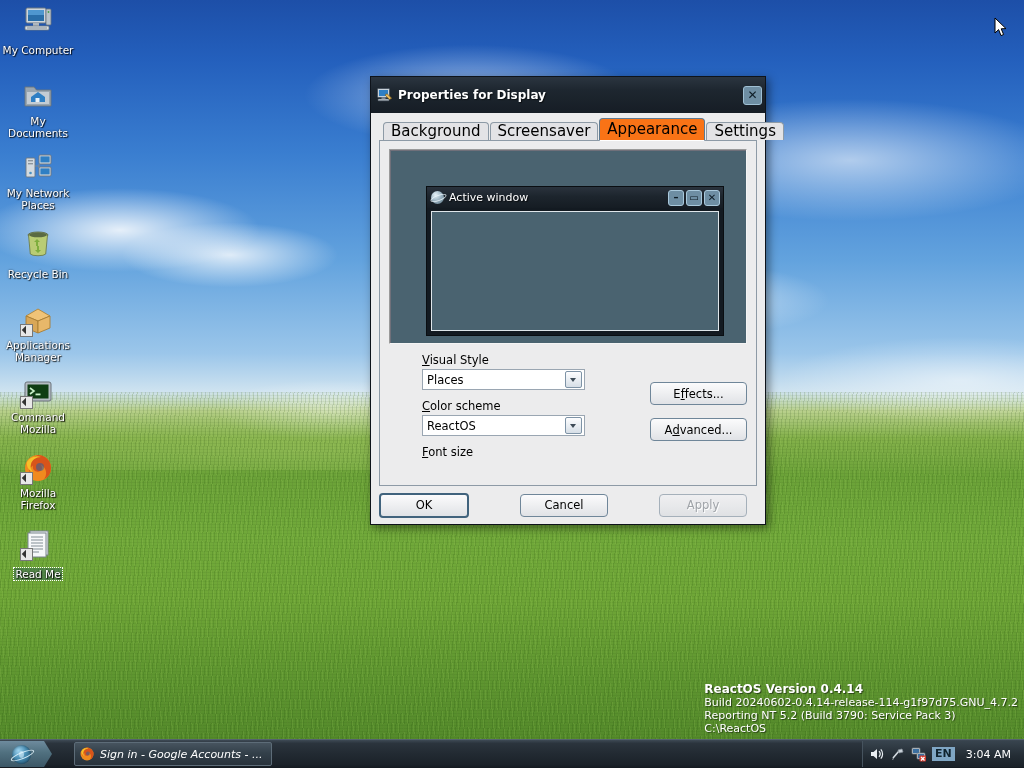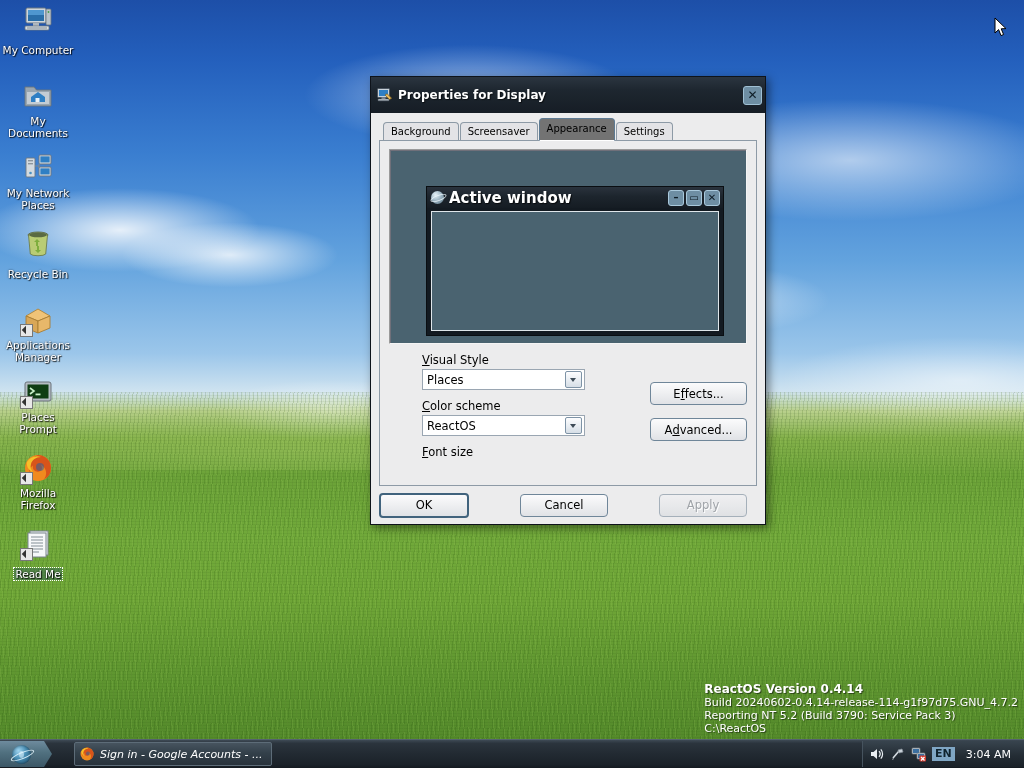--- a/index.html
+++ b/index.html
@@ -251,34 +251,34 @@
     display: flex; align-items: flex-end;
     height: 21px;
     padding-left: 4px;
     position: relative;
     z-index: 2;
   }
   .tab {
     height: 17px;
     line-height: 17px;
     padding: 0 7px;
-    font-size: 10px;
+    font-size: 15px;
     color: #000000;
     background: #e3e3e6;
     border: 1px solid #8d9aa6;
     border-bottom: none;
     border-radius: 4px 4px 0 0;
     margin-right: 1px;
     cursor: pointer;
     position: relative;
   }
   .tab.active {
     height: 21px;
     line-height: 20px;
-    background: #737373;
+    background: #f97316;
     border-color: #5d7a93;
     border-bottom: 1px solid #ffffff;
     margin-bottom: -1px;
     z-index: 3;
   }
 
   #tabpage {
     flex: 1;
     border: 1px solid #8d9aa6;
     background: #ececed;
@@ -318,21 +318,21 @@
     background: radial-gradient(circle at 35% 30%, #e6f2f8 0%, #9fb6c4 45%, #55707f 100%);
     position: relative;
   }
   #preview-titlebar .pw-icon::after {
     content: "";
     position: absolute; left: -1px; top: 4px; width: 15px; height: 4px;
     border: 1px solid rgba(240,250,255,0.8); border-radius: 50%;
     transform: rotate(-20deg);
   }
   #preview-titlebar .pw-title {
-    color: #ffffff; font-size: 15px; font-weight: bold; flex: 1;
+    color: #ffffff; font-size: 11px; font-weight: normal; flex: 1;
     text-shadow: 1px 1px 1px rgba(0,0,0,0.7);
   }
   .pw-btn {
     width: 14px; height: 14px;
     background: #6e8ea3;
     border: 1px solid #a9c9dc;
     border-radius: 3px;
     margin-left: 2px;
     position: relative;
     cursor: pointer;
@@ -532,21 +532,21 @@
     <div class="desktop-icon" style="top:376px">
       <div class="icon-art">
         <svg width="32" height="32" viewBox="0 0 32 32">
           <rect x="3" y="6" width="26" height="19" rx="2" fill="#b5bcc3" stroke="#6a737b" stroke-width="1"></rect>
           <rect x="5.5" y="8.5" width="21" height="14" fill="#0f3d13"></rect>
           <path d="M8 12 l4 3 -4 3" stroke="#c8f0c8" stroke-width="1.6" fill="none"></path>
           <rect x="13.5" y="17.5" width="5" height="1.8" fill="#c8f0c8"></rect>
         </svg>
         <span class="shortcut-arrow"></span>
       </div>
-      <span class="icon-label">Places Prompt</span>
+      <span class="icon-label">Command Mozilla</span>
     </div>
 
     <div class="desktop-icon" style="top:452px">
       <div class="icon-art">
         <svg width="32" height="32" viewBox="0 0 32 32">
           <circle cx="16" cy="16" r="13" fill="#f08a1e"></circle>
           <path d="M16 3 a13 13 0 0 1 13 13 a13 13 0 0 1 -7 11.5 c4-6 2-12 -3-15 c2 4 1 6 -2 7 c-4 1 -7 -2 -6 -6 c-3 2 -4 6 -2 9 A13 13 0 0 1 16 3 z" fill="#d8541a"></path>
           <path d="M5 10 c3-5 9-7 14-5 c-5 0 -9 3 -10 7 c-1 3 0 6 2 8 c-4-1 -7-6 -6-10z" fill="#f5c02a"></path>
           <circle cx="18" cy="15" r="4" fill="#2b5f9e" opacity="0.55"></circle>
         </svg>

